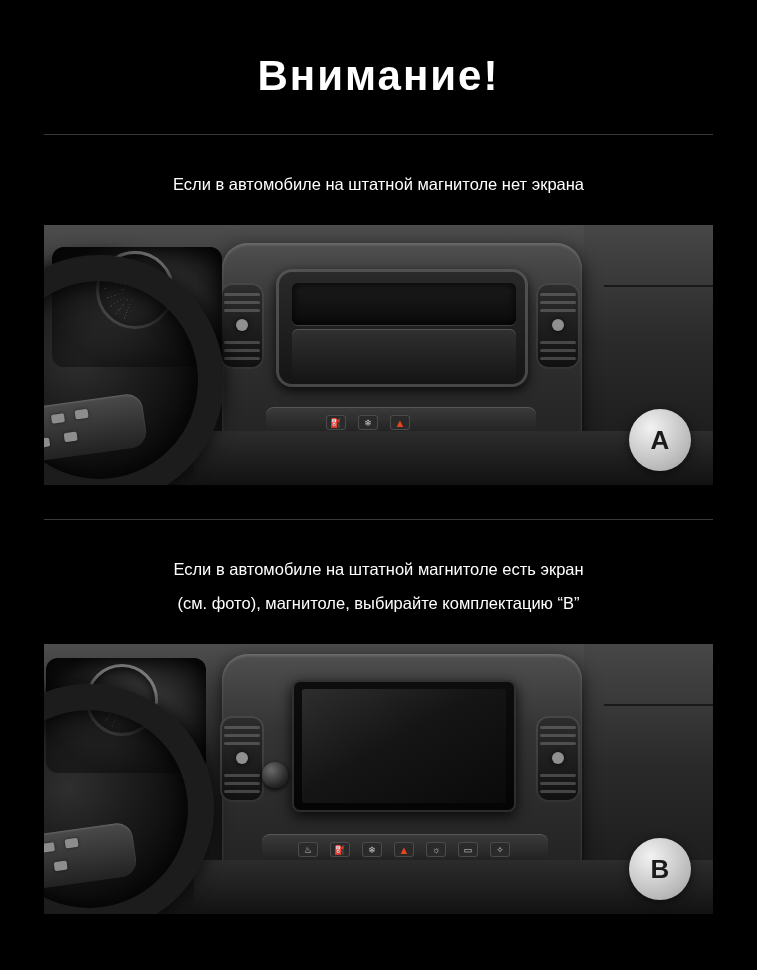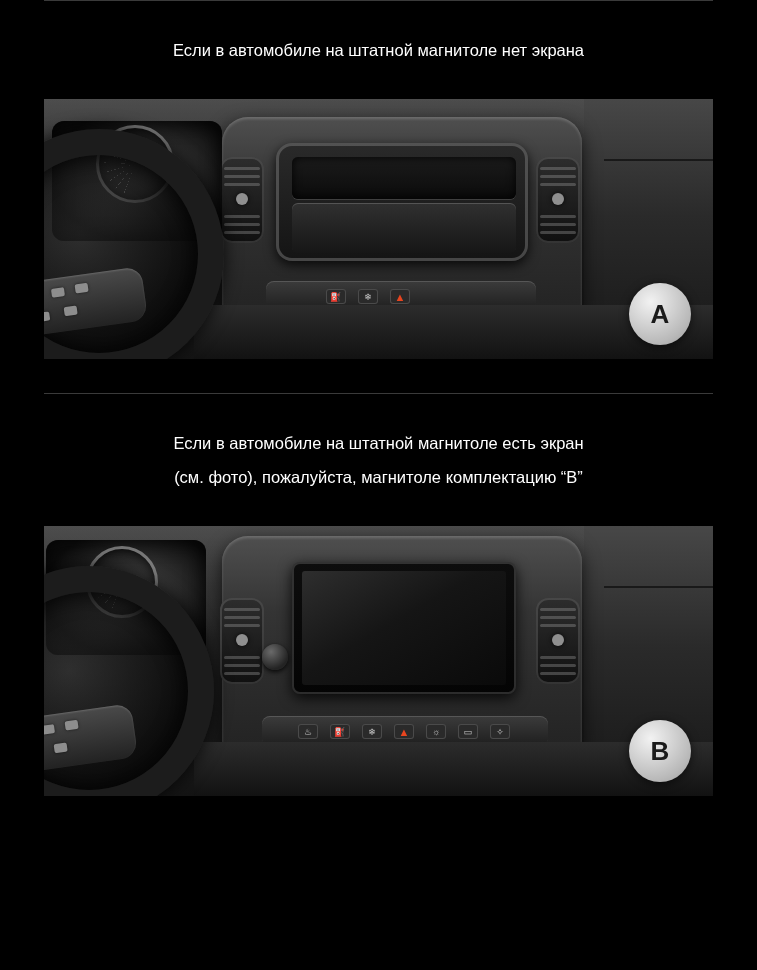--- a/index.html
+++ b/index.html
@@ -32,21 +32,21 @@
   }
   .section {
     padding: 0 44px;
   }
   .caption {
     color: #ffffff;
     font-size: 16.5px;
     line-height: 34px;
     text-align: center;
     padding-top: 32px;
-    padding-bottom: 32px;
+    padding-bottom: 24px;
     font-weight: 400;
   }
   .caption .line { display: block; }
 
   .photo {
     position: relative;
     width: 669px;
     height: 260px;
     margin: 0 auto;
     overflow: hidden;
@@ -231,20 +231,21 @@
     display: flex; align-items: center; justify-content: center;
     box-shadow: 0 2px 10px rgba(0,0,0,0.6);
   }
   .gap { height: 34px; }
 </style>
 </head>
 <body>
 
 <div class="page">
 
+  <h1 class="title">Внимание!</h1>
 
   <div class="divider"></div>
 
   <div class="section">
     <div class="caption">
       <span class="line">Если в автомобиле на штатной магнитоле нет экрана</span>
     </div>
 
     <div class="photo">
       <div class="dash-base"></div>
@@ -302,21 +303,21 @@
       <div class="badge">A</div>
     </div>
   </div>
 
   <div class="gap"></div>
   <div class="divider"></div>
 
   <div class="section">
     <div class="caption">
       <span class="line">Если в автомобиле на штатной магнитоле есть экран</span>
-      <span class="line">(см. фото), пожалуйста, магнитоле комплектацию “B”</span>
+      <span class="line">(см. фото), магнитоле, выбирайте комплектацию “B”</span>
     </div>
 
     <div class="photo second">
       <div class="dash-base"></div>
       <div class="dash-top-sheen"></div>
       <div class="dash-right"></div>
       <div class="dash-right-seam"></div>
 
       <div class="center-stack" style="top:10px; height:215px"></div>
 

